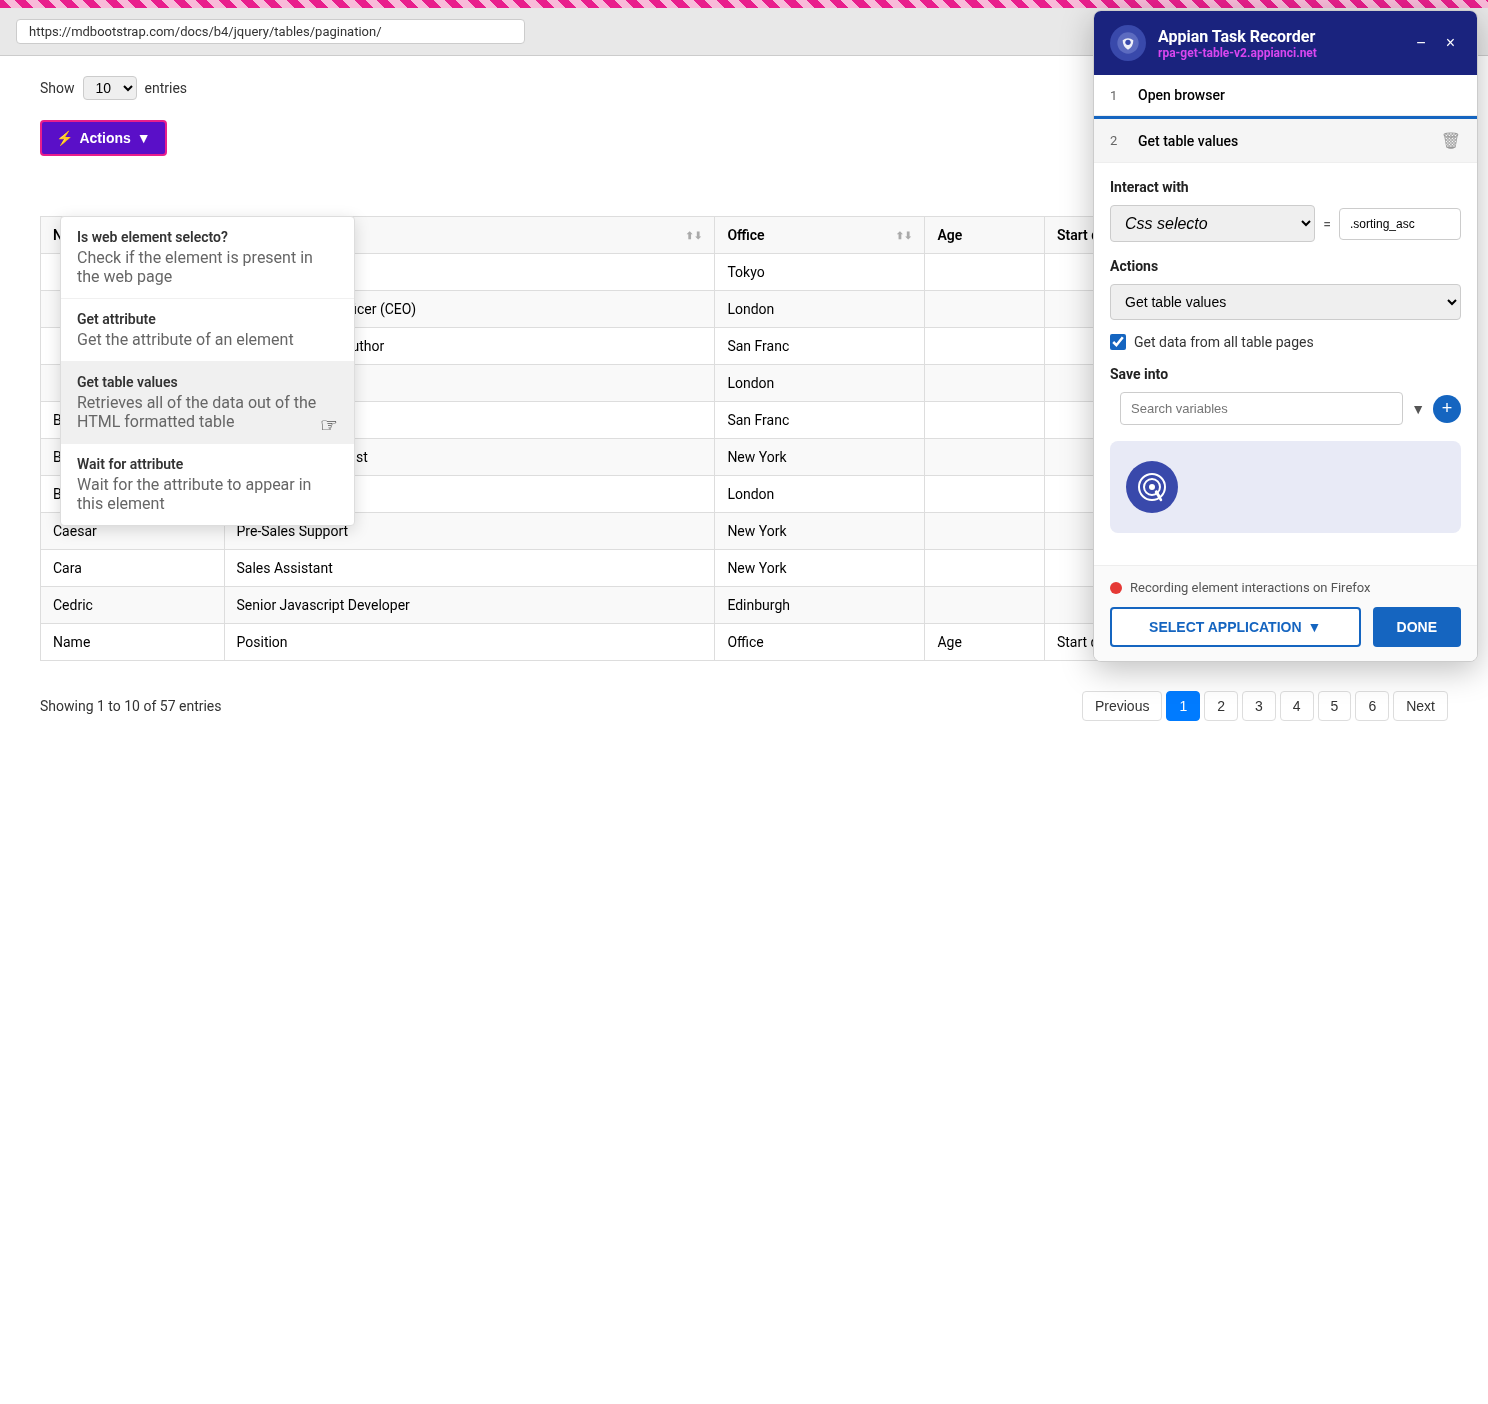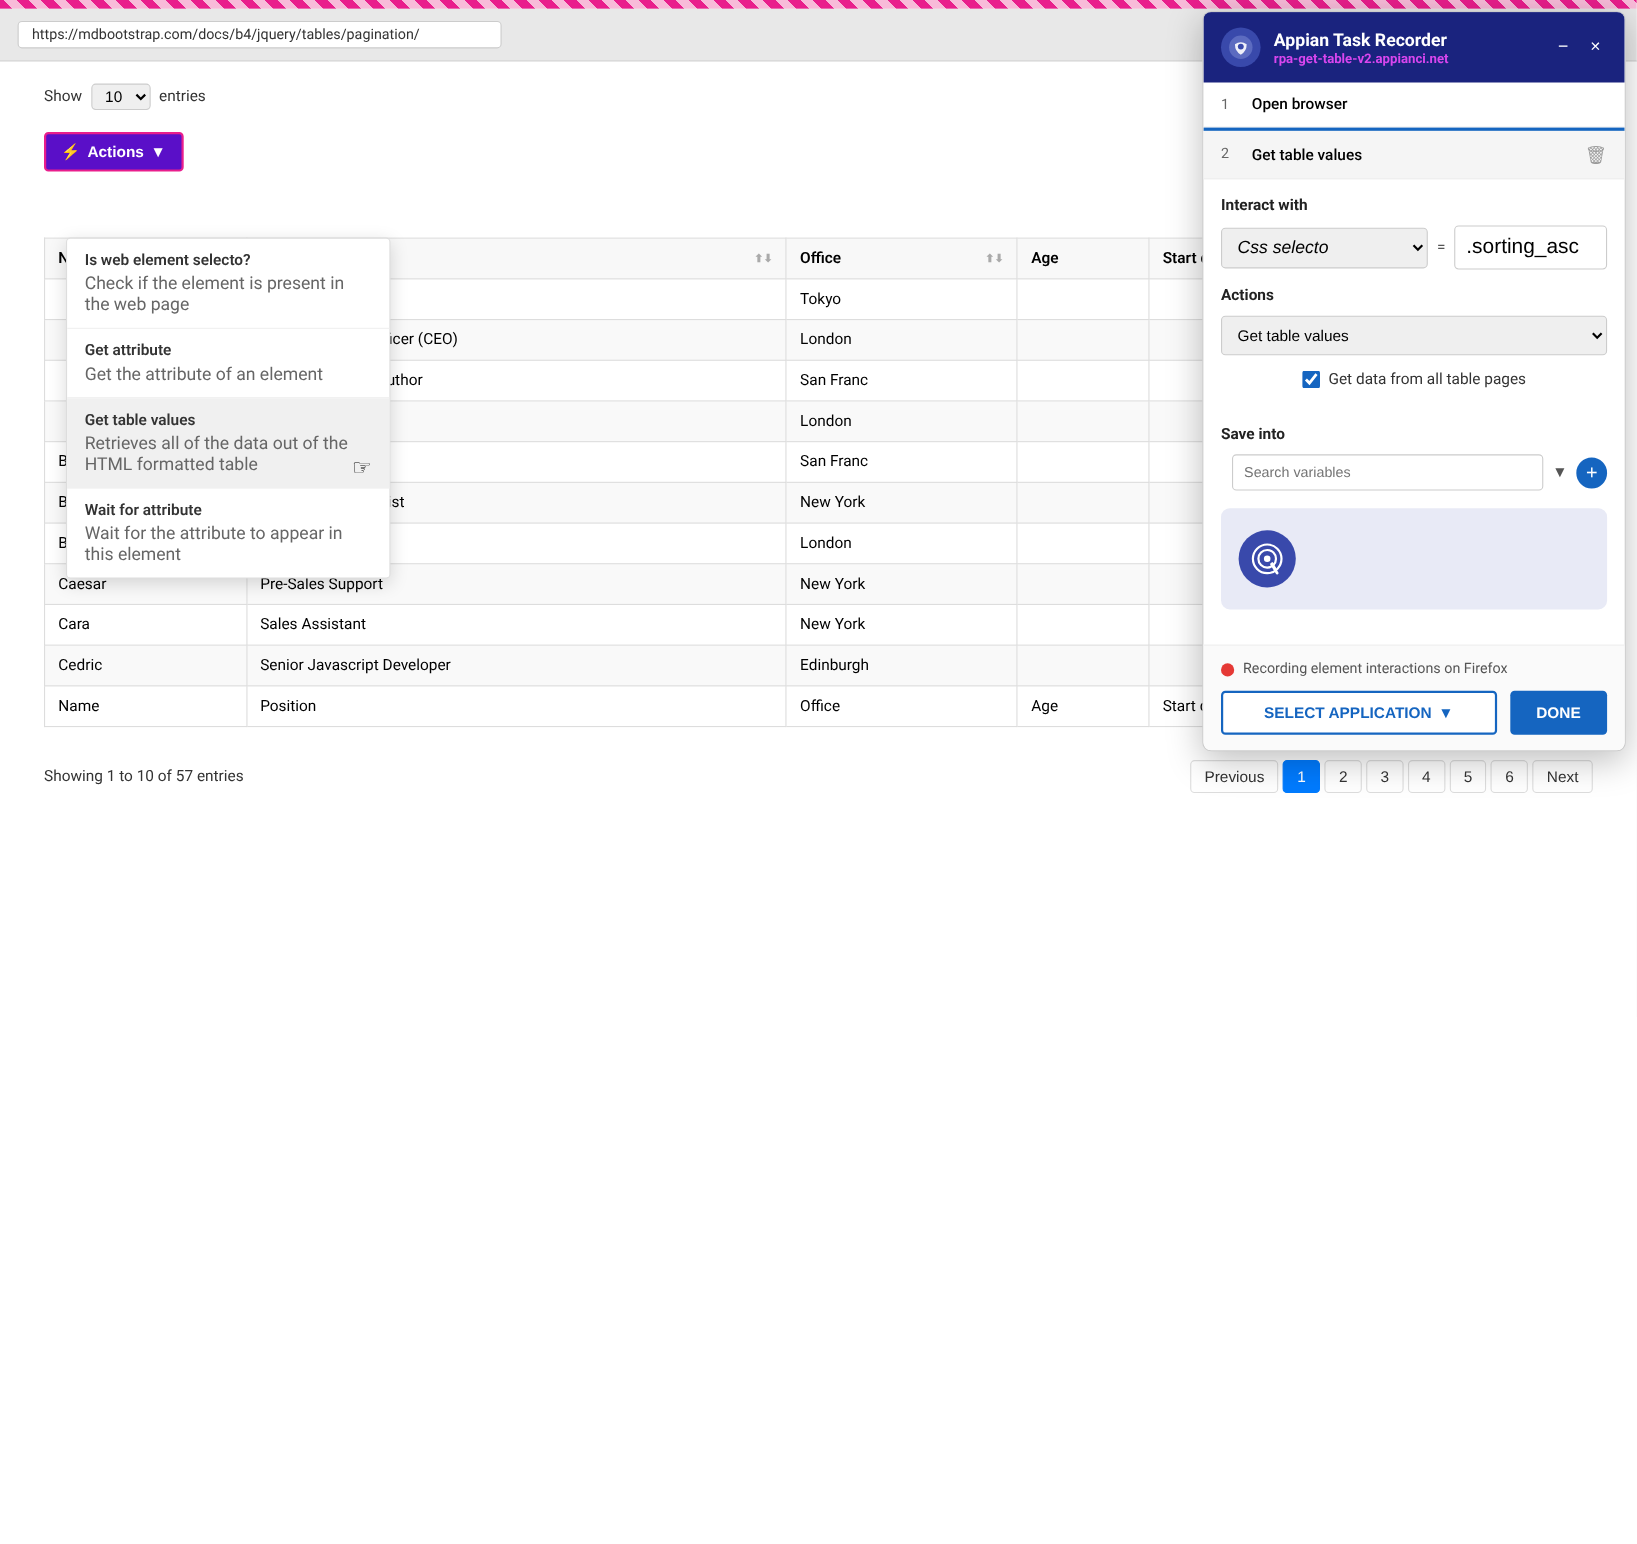--- a/index.html
+++ b/index.html
@@ -21,21 +21,21 @@
       align-items: center;
       height: 48px;
     }
     .browser-url {
       background: white;
       border: 1px solid #ccc;
       border-radius: 4px;
       padding: 4px 12px;
       font-size: 13px;
       color: #333;
-      width: 440px;
+      width: 509px;
     }
     .browser-icons {
       margin-left: auto;
       display: flex;
       align-items: center;
       gap: 16px;
     }
 
     
     .page-content {
@@ -283,41 +283,40 @@
       font-style: italic;
     }
     .interact-eq {
       font-size: 14px;
       color: #555;
     }
     .interact-value {
       border: 1px solid #ccc;
       border-radius: 4px;
       padding: 8px 10px;
-      font-size: 19px;
-      width: 139px;
+      font-size: 12px;
+      width: 122px;
     }
 
     
     .actions-select {
       width: 100%;
       border: 1px solid #ccc;
       border-radius: 4px;
       padding: 8px 10px;
       font-size: 14px;
       margin-bottom: 14px;
     }
 
     
     .checkbox-row {
       display: flex;
       align-items: center;
       gap: 8px;
-      margin-bottom: 34px;
-      justify-content: center;
+      margin-bottom: 16px;
     }
     .checkbox-row input[type="checkbox"] {
       width: 16px;
       height: 16px;
       accent-color: #1565c0;
     }
     .checkbox-row label {
       font-size: 14px;
       color: #333;
     }

